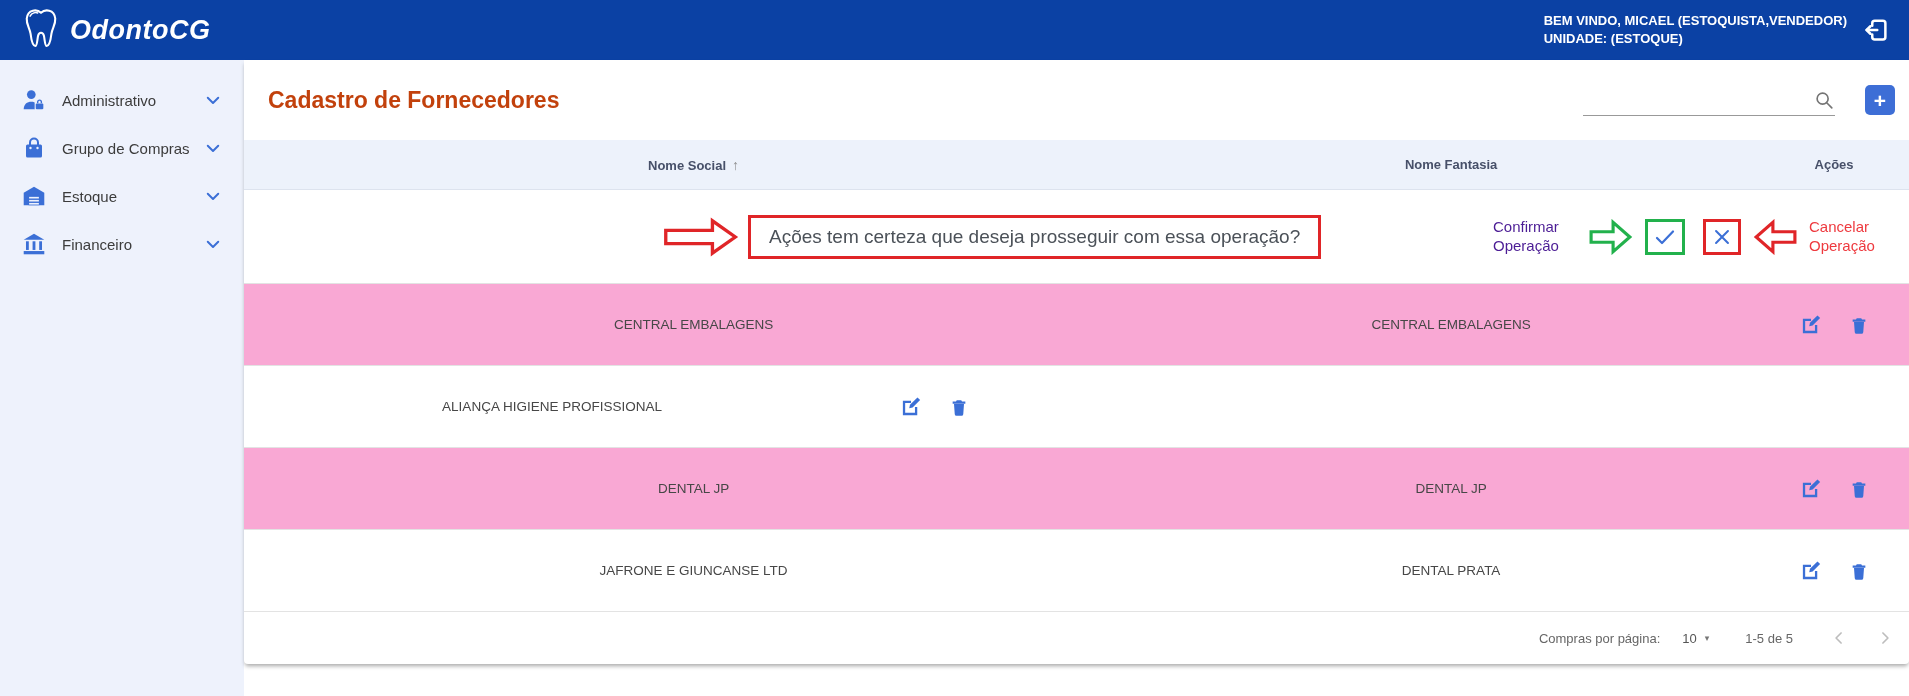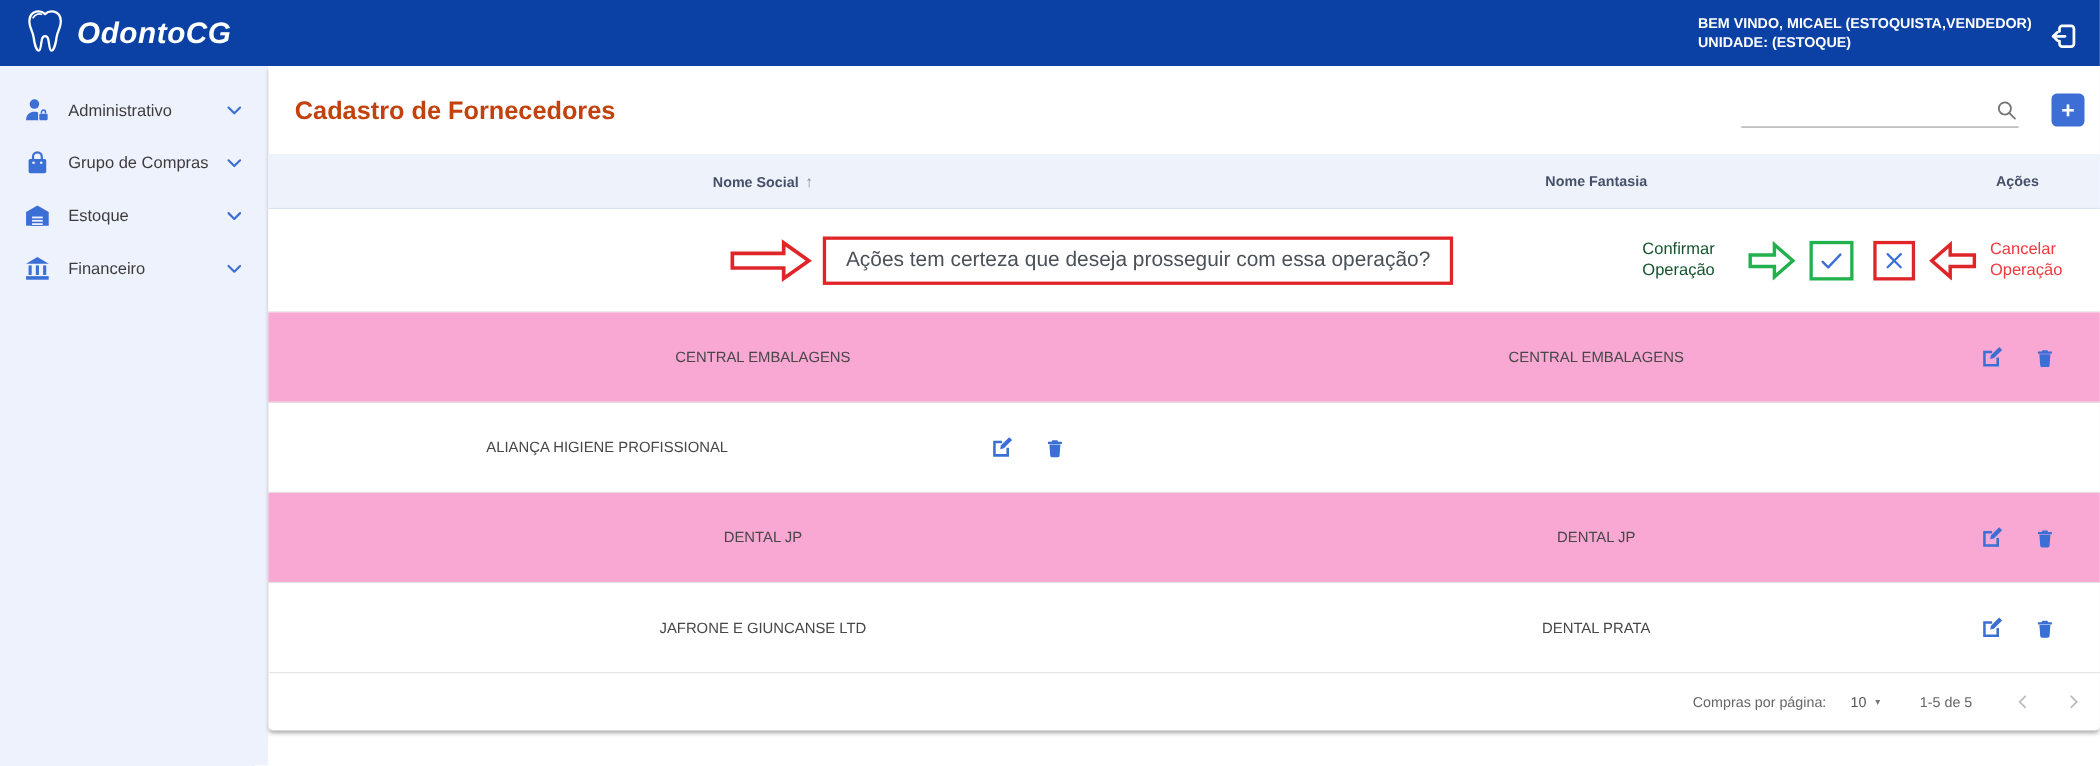--- a/index.html
+++ b/index.html
@@ -2,21 +2,21 @@
 <html><head>
 <meta charset="utf-8">
 <style>
   * { margin:0; padding:0; box-sizing:border-box; }
   html,body { width:1909px; height:696px; background:#fff; font-family:"Liberation Sans", sans-serif; overflow:hidden; }
 
   
   .topbar { height:60px; background:#0b41a4; display:flex; align-items:center; justify-content:space-between; padding:0 18px 0 22px; }
   .brand { display:flex; align-items:center; gap:10px; }
   .brand-name { color:#fff; font-size:27px; font-weight:bold; font-style:italic; letter-spacing:.5px; }
-  .topbar-right { display:flex; align-items:flex-end; gap:14px; }
+  .topbar-right { display:flex; align-items:center; gap:14px; }
   .welcome { color:#fff; font-size:13px; font-weight:bold; line-height:1.4; text-align:left; }
 
   
   .body-wrap { display:flex; height:636px; }
   .sidebar { width:244px; background:#eef2fc; padding-top:16px; flex:0 0 244px; }
   .side-item { height:48px; display:flex; align-items:center; padding:0 22px 0 20px; cursor:pointer; }
   .side-item .s-icon { width:28px; display:flex; justify-content:center; margin-right:14px; }
   .side-item .s-label { font-size:15px; color:#3c3c3c; flex:1; }
   .main { flex:1; background:#fff; }
 
@@ -41,21 +41,21 @@
   .cell { font-size:13.5px; color:#474747; text-align:center; }
   .actions { display:flex; justify-content:center; align-items:center; gap:26px; }
   .icon-btn { background:none; border:none; cursor:pointer; padding:0; display:flex; }
 
   
   .confirm-row { height:94px; display:flex; align-items:center; border-bottom:1px solid #e3e3e3; background:#fff; }
   .confirm-left { display:flex; align-items:center; margin-left:418px; gap:8px; }
   .confirm-box { border:3px solid #e02528; padding:8px 18px; font-size:19px; color:#4b5158; white-space:nowrap; }
   .confirm-cluster { margin-left:auto; margin-right:16px; display:flex; align-items:center; gap:12px; }
   .ann-label { font-size:15px; line-height:1.25; width:84px; }
-  .ann-green { color:#14532d; }
+  .ann-green { color:#4c1d95; }
   .ann-red { color:#ee3a3f; text-align:left; }
   .check-frame { width:40px; height:36px; border:3px solid #22b14c; display:flex; align-items:center; justify-content:center; background:#fff; }
   .x-frame { width:38px; height:36px; border:3px solid #e02528; display:flex; align-items:center; justify-content:center; background:#fff; }
 
   
   .pagination { height:52px; display:flex; align-items:center; justify-content:flex-end; padding-right:14px; gap:36px; font-size:13px; color:#666; }
   .rpp { display:flex; align-items:center; gap:22px; }
   .rpp-select { display:flex; align-items:center; gap:8px; cursor:pointer; color:#555; }
   .caret { font-size:9px; color:#777; }
   .page-chevrons { display:flex; align-items:center; gap:26px; }

